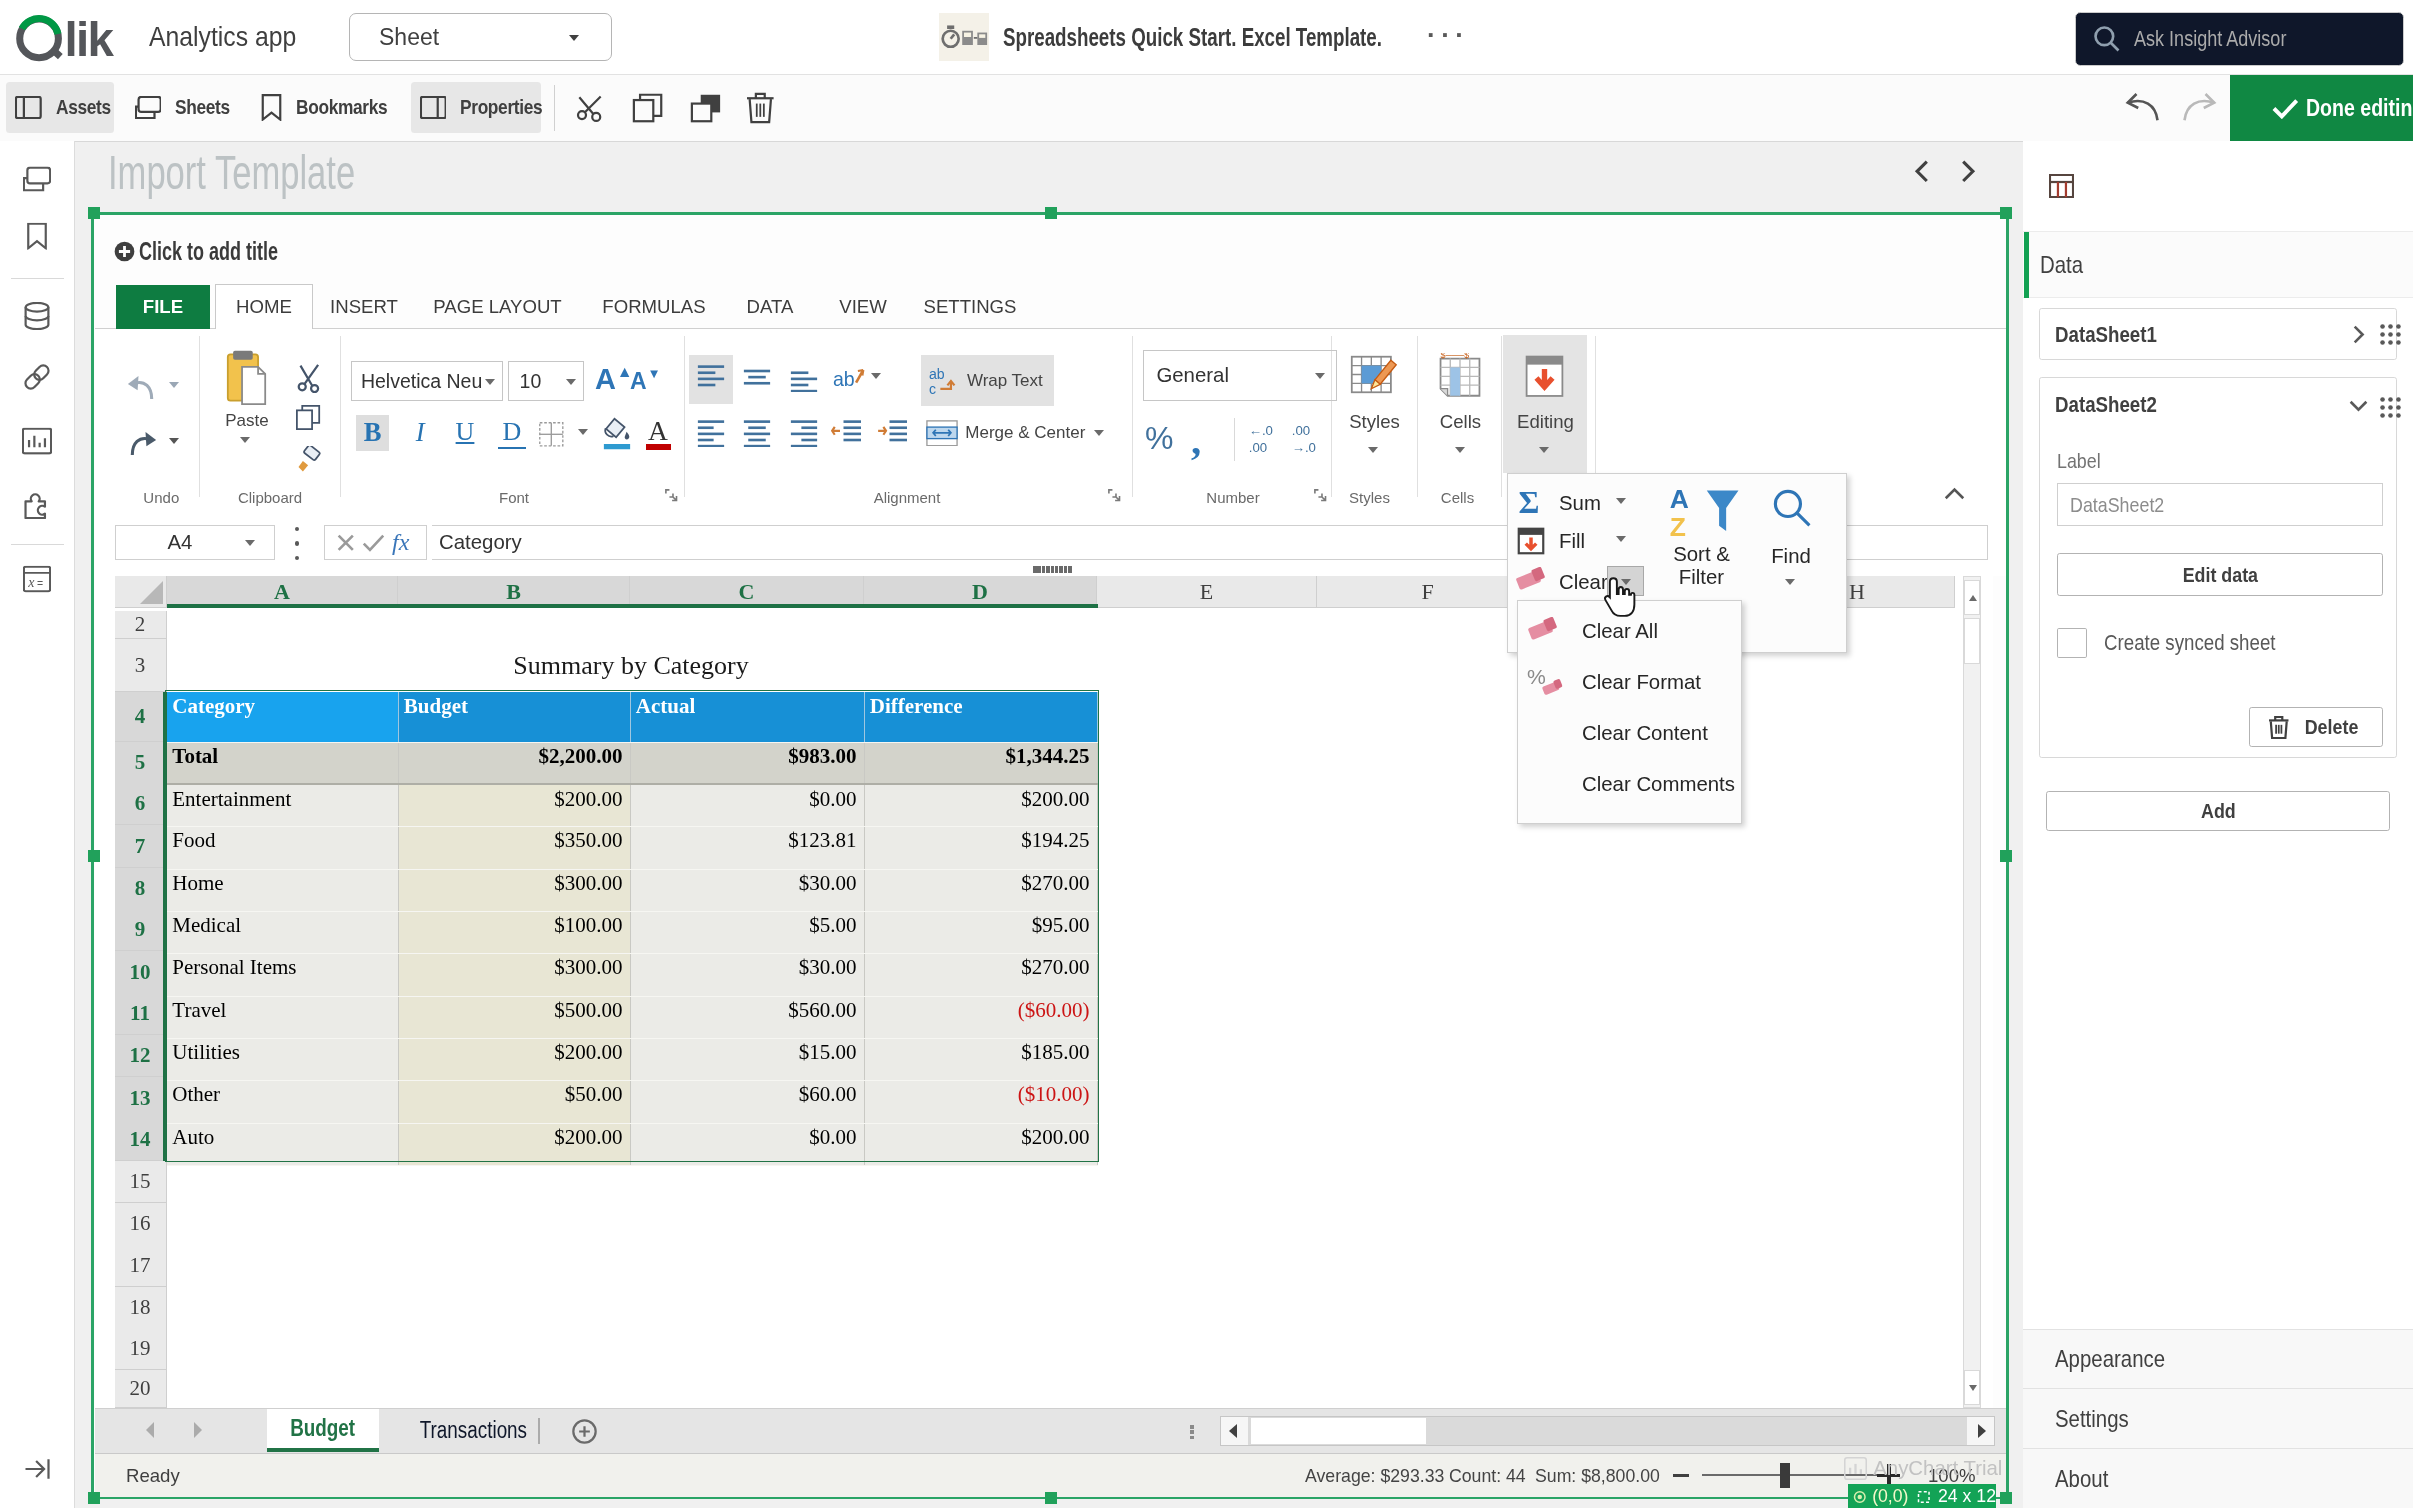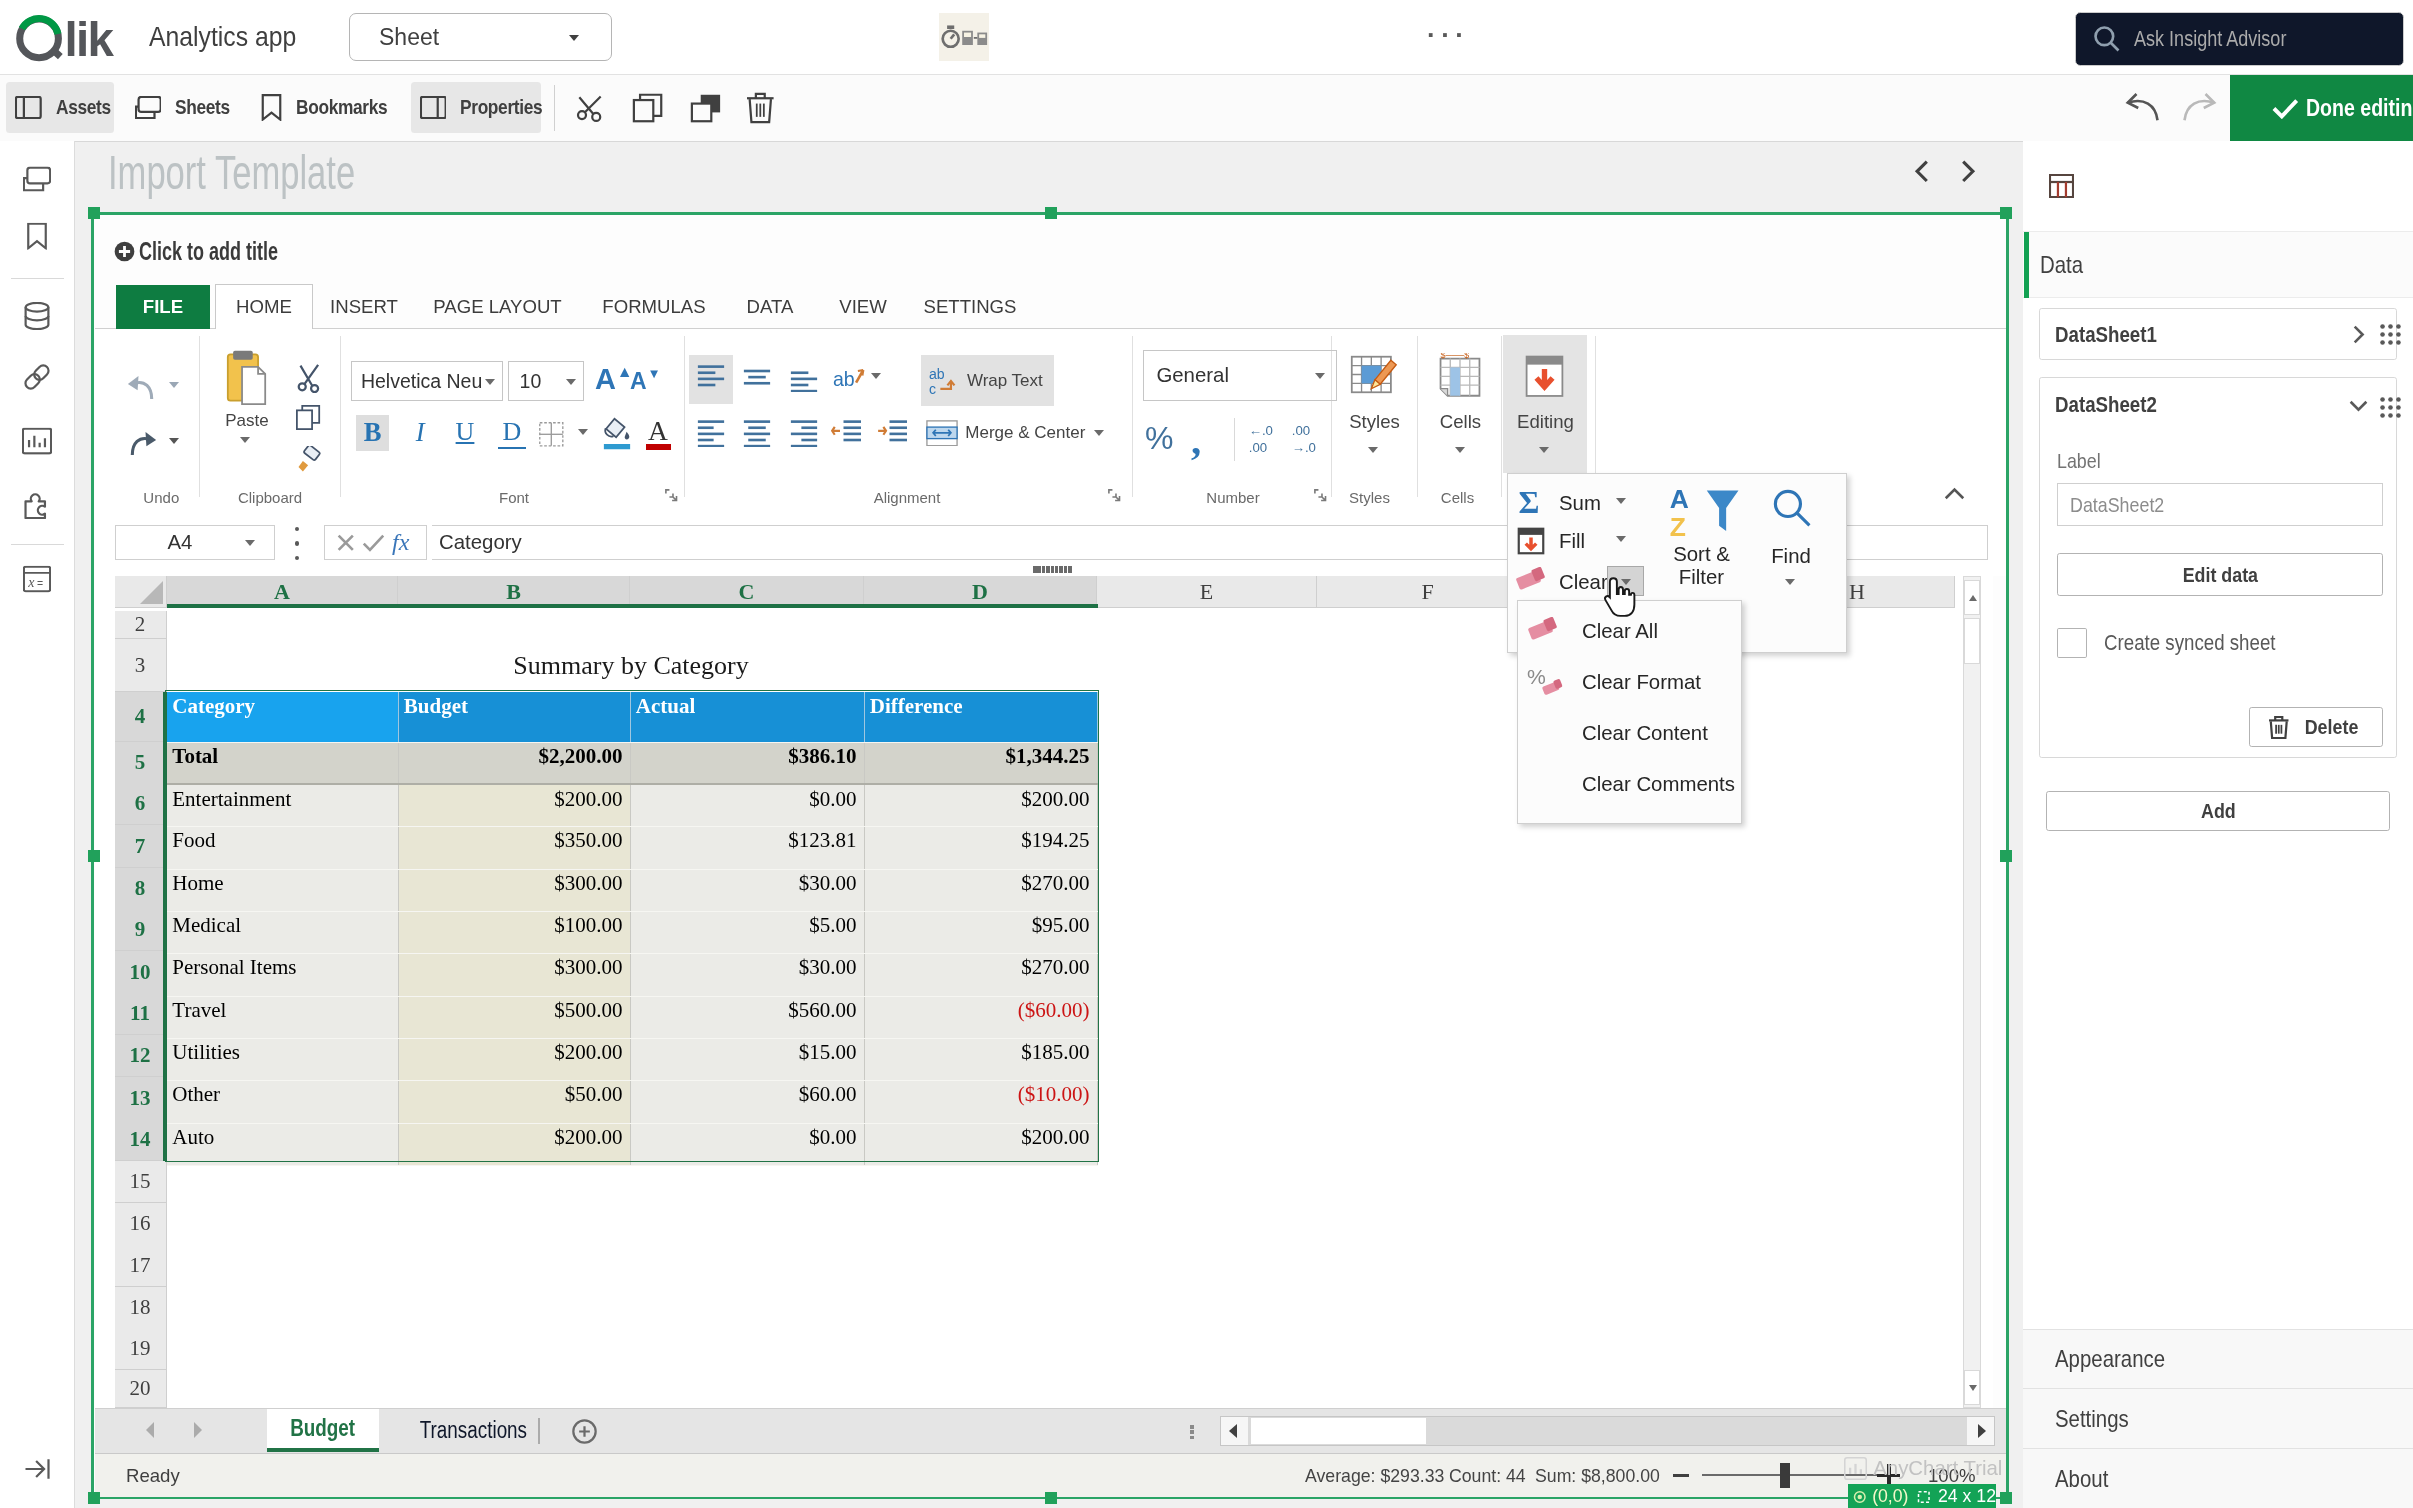--- a/index.html
+++ b/index.html
@@ -118,20 +118,23 @@
         <circle cx="13" cy="29" r="9" fill="none" stroke="#6e6e6e" stroke-width="3"></circle>
         <line x1="13" y1="29" x2="17" y2="24" stroke="#6e6e6e" stroke-width="3"></line>
         <rect x="9" y="14" width="8" height="4" fill="#6e6e6e"></rect>
         <rect x="26" y="20" width="12" height="16" fill="#8b8b8b"></rect>
         <rect x="28" y="22" width="8" height="5" fill="#f7f3e4"></rect>
         <rect x="43" y="22" width="11" height="14" fill="#8b8b8b"></rect>
         <rect x="45" y="24" width="7" height="4" fill="#f7f3e4"></rect>
         <rect x="39" y="27" width="4" height="2" fill="#6e6e6e"></rect>
       </svg>
     </div>
+    <div id="apptitle" class="abs flexc">
+        <span class="cnd" style="transform:scaleX(0.75);">Spreadsheets Quick Start. Excel Template.</span>
+      </div>
     <div id="titledots" class="abs flexc">···</div>
     <div id="searchbox" class="abs flexc">
       <svg width="30" height="30" viewBox="0 0 34 34" style="margin-left:16px;">
         <circle cx="14" cy="14" r="10" fill="none" stroke="#8f9fae" stroke-width="3"></circle>
         <line x1="21" y1="21" x2="30" y2="30" stroke="#8f9fae" stroke-width="3"></line>
       </svg>
       <span class="cnd" style="margin-left:12.4px;transform:scaleX(0.82);font-size:22px;">Ask Insight Advisor</span>
     </div>
   </div>
   <div id="toolbar" class="abs">
@@ -595,21 +598,21 @@
     <tbody>
           <tr class="hdr" style="height:50px;">
             <td>Category</td>
             <td>Budget</td>
             <td>Actual</td>
             <td>Difference</td>
           </tr>
     <tr class="tot" style="height:42px;">
             <td>Total</td>
             <td class="num">$2,200.00</td>
-            <td class="num">$386.10</td>
+            <td class="num">$983.00</td>
             <td class="num">$1,344.25</td>
           </tr>
     <tr style="height:42px;">
             <td class="ca">Entertainment</td>
             <td class="cb num">$200.00</td>
             <td class="cc num">$0.00</td>
             <td class="cd num">$200.00</td>
           </tr>
     <tr style="height:43px;">
             <td class="ca">Food</td>

